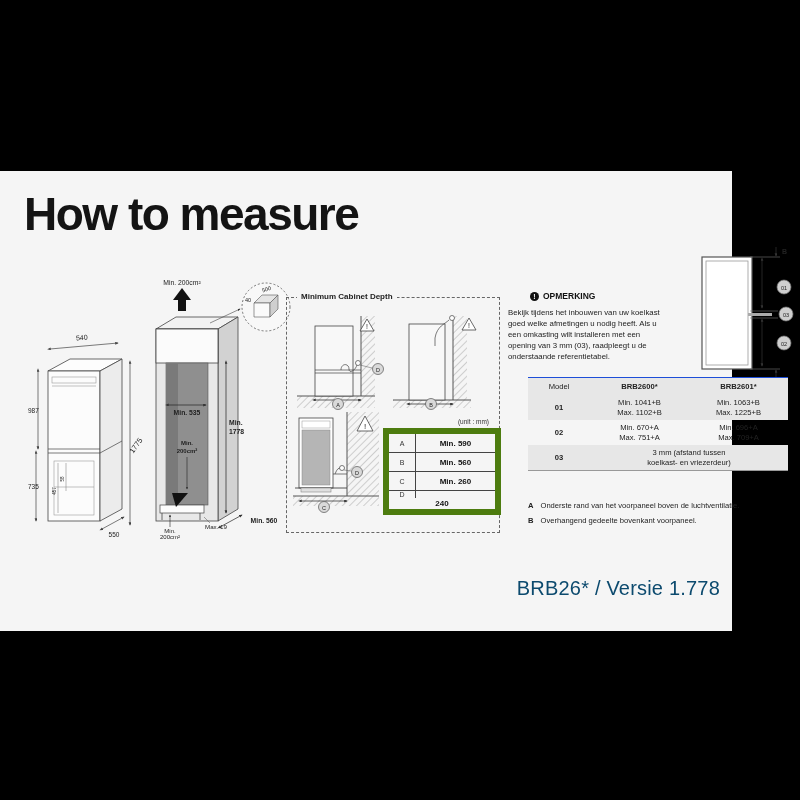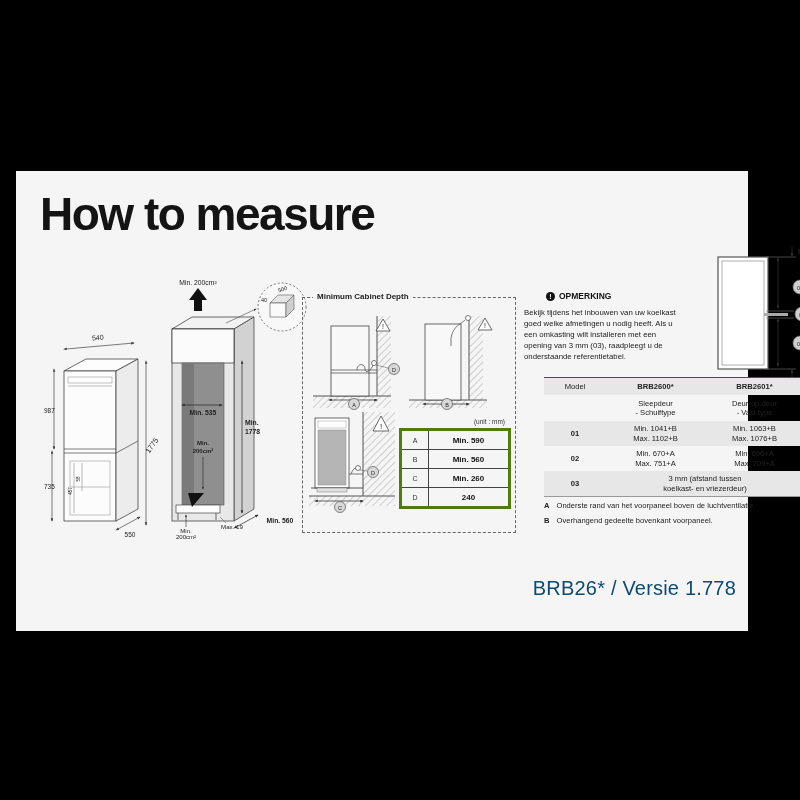--- a/index.html
+++ b/index.html
@@ -1,30 +1,30 @@
 <!DOCTYPE html>
 <html><head>
 <meta charset="utf-8">
 <style>
   html,body{margin:0;padding:0;}
   body{width:800px;height:800px;background:#000;overflow:hidden;
        font-family:"Liberation Sans",sans-serif;color:#222;}
-  .band{position:absolute;left:0;top:171px;width:732px;height:460px;background:#f5f5f5;margin-left:16px;}
+  .band{position:absolute;left:0;top:171px;width:732px;height:460px;background:#f5f5f5;}
   .abs{position:absolute;}
   .page-title{left:24px;top:16px;font-size:46px;font-weight:700;letter-spacing:-1.5px;color:#141414;}
   .footer{right:12px;top:406px;font-size:20px;color:#0c4a6e;letter-spacing:0.2px;}
   svg text{font-family:"Liberation Sans",sans-serif;fill:#222;}
   
   .cab-box{left:286px;top:126px;width:212px;height:234px;border:1px dashed #666;}
   .cab-title{position:absolute;left:10px;top:-6px;background:#f5f5f5;padding:0 4px;
              font-size:8px;font-weight:700;color:#222;}
   .unit-label{position:absolute;left:96px;top:120px;width:106px;text-align:right;font-size:6.5px;color:#333;}
-  .ct{position:absolute;left:96px;top:130px;width:106px;border:3px solid #4d7c0f;}
+  .ct{position:absolute;left:96px;top:130px;width:106px;border:6px solid #4d7c0f;}
   .ct-row{display:flex;height:18px;border-bottom:1px solid #444;}
-  .ct-row:last-child{border-bottom:none;}
+  .ct-row:last-child{border-bottom:none;flex-direction:column;}
   .ct-key{width:26px;border-right:1px solid #444;display:flex;align-items:center;justify-content:center;
           font-size:7px;color:#333;}
   .ct-val{flex:1;display:flex;align-items:center;justify-content:center;font-size:8px;font-weight:700;color:#111;}
   
   .note-head{left:530px;top:120px;display:flex;align-items:center;gap:4px;}
   .note-icon{width:9px;height:9px;border-radius:50%;background:#111;color:#fff;font-size:7px;font-weight:700;
              display:flex;align-items:center;justify-content:center;line-height:1;}
   .note-title{font-size:8.5px;font-weight:700;color:#111;}
   .note-body{left:508px;top:136px;width:162px;font-size:7.8px;line-height:11px;color:#222;}
   
@@ -281,40 +281,29 @@
     <circle cx="92" cy="100" r="7" fill="#cfcfcf" stroke="#777" stroke-width="0.7"></circle>
     <text x="92" y="102.5" font-size="5.5" text-anchor="middle">02</text>
   </svg>
 
   <div class="abs mt">
     <div class="mrow hdr shade">
       <div class="mcell">Model</div>
       <div class="mcell b">BRB2600*</div>
       <div class="mcell b">BRB2601*</div>
     </div>
-    <div class="mrow sub">
-      <div class="mcell"></div>
-      <div class="mcell">
-        <div>Sleepdeur</div>
-        <div>- Schuiftype</div>
-      </div>
-      <div class="mcell">
-        <div>Deur-op-deur</div>
-        <div>- Vast type</div>
-      </div>
-    </div>
     <div class="mrow data shade">
       <div class="mcell b">01</div>
       <div class="mcell">
         <div>Min. 1041+B</div>
         <div>Max. 1102+B</div>
       </div>
       <div class="mcell">
         <div>Min. 1063+B</div>
-        <div>Max. 1076+B</div>
+        <div>Max. 1225+B</div>
       </div>
     </div>
     <div class="mrow data">
       <div class="mcell b">02</div>
       <div class="mcell">
         <div>Min. 670+A</div>
         <div>Max. 751+A</div>
       </div>
       <div class="mcell">
         <div>Min. 696+A</div>

